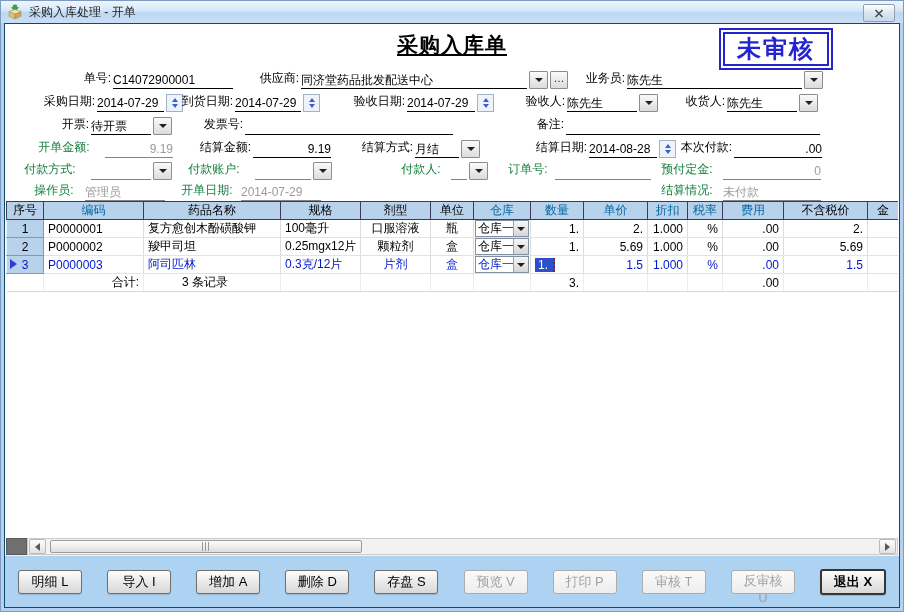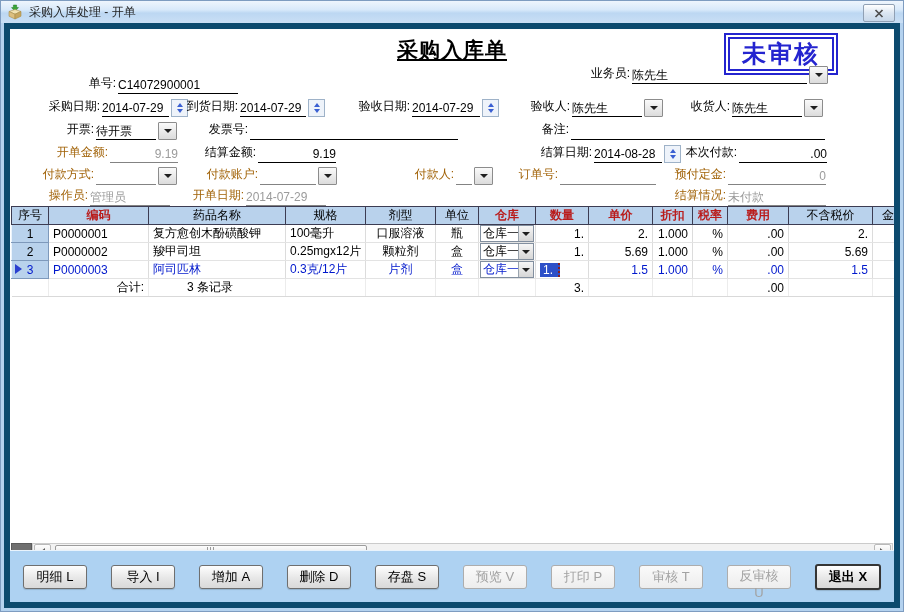--- a/index.html
+++ b/index.html
@@ -6,47 +6,47 @@
   .window{position:relative;width:904px;height:612px;background:#b4d2ef;border:1px solid #7e9cc0;box-sizing:border-box;overflow:hidden;}
   
   .titlebar{position:absolute;top:0;left:0;right:0;height:22px;
     background:linear-gradient(#eef5fd,#d8e9fa 40%,#bcd7f2 55%,#cadff5);
     display:flex;align-items:center;padding-left:6px;box-sizing:border-box;}
   .titlebar .title{font-size:12px;color:#1c1c1c;margin-left:6px;}
   .app-icon{width:16px;height:16px;display:inline-block;}
   .closebtn{position:absolute;right:8px;top:3px;width:30px;height:16px;border:1px solid #90a0b4;border-radius:2px;
     background:linear-gradient(#ffffff,#dbe6f2 50%,#c8d8ea);display:flex;align-items:center;justify-content:center;cursor:default;}
   
-  .body{position:absolute;top:22px;left:3px;right:3px;bottom:3px;background:#ffffff;border:6px solid #0c4a6e;box-sizing:border-box;overflow:hidden;}
+  .body{position:absolute;top:22px;left:3px;right:3px;bottom:3px;background:#ffffff;border:1px solid #0c4a6e;box-sizing:border-box;overflow:hidden;}
   .formtitle{position:absolute;top:7px;left:0;right:0;text-align:center;font-size:21px;font-weight:bold;color:#000;
     text-decoration:underline;letter-spacing:1px;}
   .stamp{position:absolute;top:4px;left:714px;width:102px;height:30px;border:6px double #2424cf;color:#2424cf;
     font-size:24px;font-weight:bold;text-align:center;line-height:30px;letter-spacing:2px;background:transparent;}
   
   .fld{position:absolute;display:flex;align-items:flex-end;height:17px;font-size:12px;white-space:nowrap;}
   .lbl{display:inline-block;text-align:right;padding-bottom:2px;color:#000;}
   .val{display:inline-block;border-bottom:1px solid #000;height:15px;line-height:15px;overflow:hidden;margin-left:2px;}
   .val.r{text-align:right;}
-  .fld.dis .lbl{color:#a16207;}
+  .fld.dis .lbl{color:#15803d;text-align:center;}
   .fld.dis .val{color:#9b9b9b;border-bottom-color:#838383;}
   .ddbtn{width:17px;height:16px;margin-left:2px;border:1px solid #8c8c8c;border-radius:1px;
     background:linear-gradient(#fafafa,#dcdcdc);display:inline-flex;align-items:center;justify-content:center;}
   .ddbtn i{width:0;height:0;border-left:4px solid transparent;border-right:4px solid transparent;border-top:4px solid #1f1f1f;}
   .spin{width:15px;height:16px;margin-left:2px;border:1px solid #9eb2c8;background:#eef3fa;
     display:inline-flex;flex-direction:column;align-items:center;justify-content:center;gap:2px;}
   .spin .up{width:0;height:0;border-left:3px solid transparent;border-right:3px solid transparent;border-bottom:4px solid #3a5fd2;}
   .spin .dn{width:0;height:0;border-left:3px solid transparent;border-right:3px solid transparent;border-top:4px solid #3a5fd2;}
   .ellbtn{width:16px;height:16px;margin-left:2px;border:1px solid #8c8c8c;border-radius:1px;background:linear-gradient(#fafafa,#dcdcdc);
     font-size:11px;line-height:13px;text-align:center;color:#223;}
   
   .grid{position:absolute;left:1px;top:177px;width:892px;overflow:hidden;}
   .grid table{border-collapse:collapse;table-layout:fixed;width:892px;font-size:12px;}
   .grid th{background:#b9d2ec;border:1px solid #3c3c52;height:17px;font-weight:normal;padding:0 2px;
     overflow:hidden;white-space:nowrap;color:#000;}
-  .grid th.blue{color:#b91c1c;font-weight:bold;}
+  .grid th.blue{color:#0369a1;}
   .grid td{border-right:1px solid #dcdcdc;border-bottom:1px solid #e3e3e3;height:16px;padding:0 4px;
     overflow:hidden;white-space:nowrap;color:#000;background:#fff;}
   .grid td.seq{background:#b9d2ec;border:1px solid;border-color:#eaf3fc #7e99bb #7e99bb #eaf3fc;text-align:center;position:relative;padding:0;}
   .grid tr.cur td{color:#0018cc;}
   .grid td.r{text-align:right;}
   .grid td.c{text-align:center;}
   .marker{position:absolute;left:3px;top:3px;width:0;height:0;border-top:5px solid transparent;border-bottom:5px solid transparent;border-left:7px solid #2a3fd0;}
   .combo{display:flex;height:15px;border:1px solid #828f9f;background:#fff;align-items:center;margin:0;}
   .combo .txt{flex:1;padding-left:2px;overflow:hidden;}
   .combo .cbtn{width:14px;align-self:stretch;border-left:1px solid #9aa4ae;background:linear-gradient(#f6f6f6,#d6d6d6);
@@ -99,21 +99,29 @@
 
   <div class="body">
 
     <div class="formtitle">采购入库单</div>
     <div class="stamp">未审核</div>
 
     <div class="fld" style="top:48px;left:20px">
       <span class="lbl" style="width:86px">单号:</span>
       <span class="val" style="width:120px">C14072900001</span>
     </div>
-    <div class="fld" style="top:38px;left:560px">
+    <div class="fld" style="top:48px;left:228px">
+      <span class="lbl" style="width:66px">供应商:</span>
+      <span class="val" style="width:226px">同济堂药品批发配送中心</span>
+      <span class="ddbtn">
+          <i></i>
+        </span>
+      <span class="ellbtn">…</span>
+    </div>
+    <div class="fld" style="top:48px;left:560px">
       <span class="lbl" style="width:60px">业务员:</span>
       <span class="val" style="width:175px">陈先生</span>
       <span class="ddbtn">
           <i></i>
         </span>
     </div>
 
     <div class="fld" style="top:71px;left:10px">
       <span class="lbl" style="width:80px">采购日期:</span>
       <span class="val" style="width:67px">2014-07-29</span>
@@ -169,20 +177,27 @@
       <span class="val" style="width:254px"></span>
     </div>
 
     <div class="fld dis" style="top:117px;left:20px">
       <span class="lbl" style="width:78px">开单金额:</span>
       <span class="val r" style="width:68px">9.19</span>
     </div>
     <div class="fld" style="top:117px;left:168px">
       <span class="lbl" style="width:78px">结算金额:</span>
       <span class="val r" style="width:78px">9.19</span>
+    </div>
+    <div class="fld" style="top:117px;left:330px">
+      <span class="lbl" style="width:78px">结算方式:</span>
+      <span class="val" style="width:44px">月结</span>
+      <span class="ddbtn">
+          <i></i>
+        </span>
     </div>
     <div class="fld" style="top:117px;left:504px">
       <span class="lbl" style="width:78px">结算日期:</span>
       <span class="val" style="width:68px">2014-08-28</span>
       <span class="spin">
           <i class="up"></i>
           <i class="dn"></i>
         </span>
     </div>
     <div class="fld" style="top:117px;left:651px">

